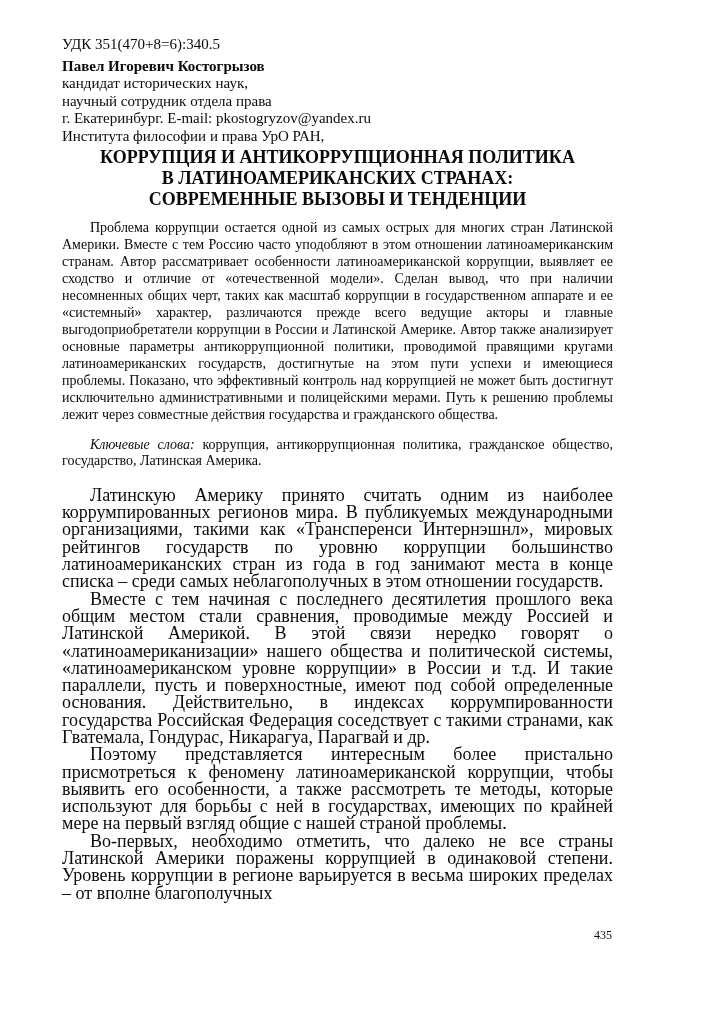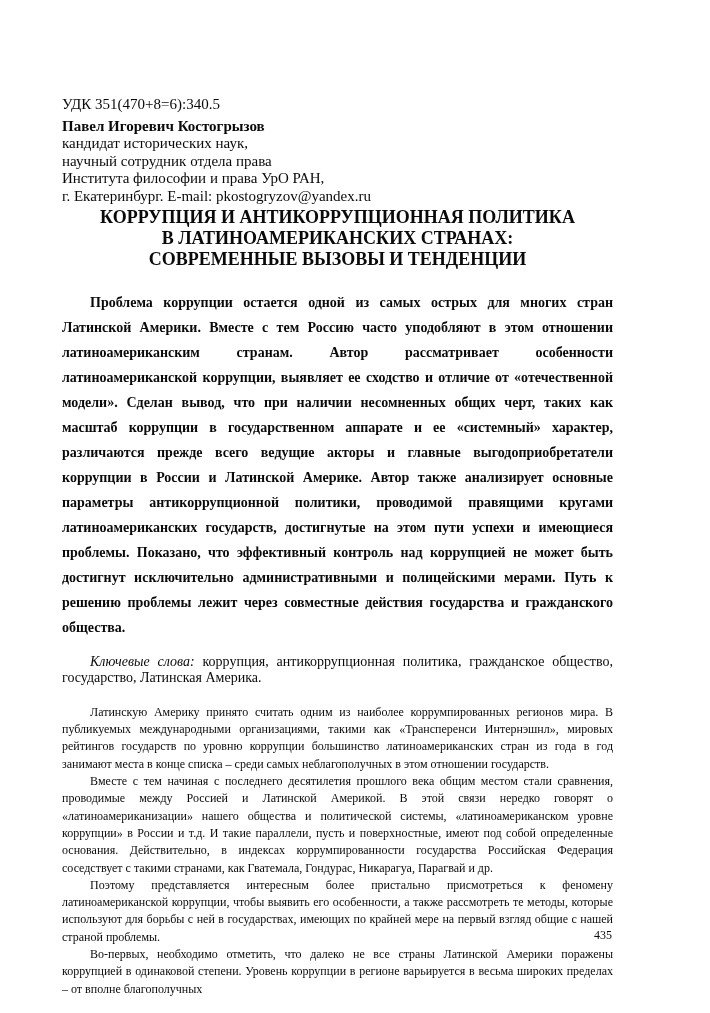--- a/index.html
+++ b/index.html
@@ -11,21 +11,21 @@
     width: 710px;
     height: 1013px;
     font-family: "Liberation Serif", serif;
     color: #0a0a0a;
   }
   .page {
     position: relative;
     width: 710px;
     height: 1013px;
     box-sizing: border-box;
-    padding: 96px 97px 0 62px;
+    padding: 36px 97px 0 62px;
     background: #ffffff;
     overflow: hidden;
   }
   .udc {
     font-size: 15px;
     line-height: 17px;
     text-align: left;
   }
   .author-block {
     margin-top: 5px;
@@ -36,43 +36,42 @@
     font-weight: bold;
   }
   .article-title {
     margin: 2px 0 0 0;
     text-align: center;
     font-size: 18px;
     font-weight: bold;
     line-height: 21px;
   }
   .abstract {
-    margin-top: 20px;
+    margin-top: 9px;
     font-size: 14px;
-    line-height: 25px;
+    line-height: 17px;
     text-align: justify;
     text-indent: 28px;
-    font-weight: bold;
   }
   .keywords {
     margin-top: 14px;
     font-size: 14px;
     line-height: 16.4px;
     text-align: justify;
     text-indent: 28px;
   }
   .kw-label {
     font-style: italic;
   }
   .body-text {
     margin-top: 17px;
   }
   .body-text p {
     margin: 0;
-    font-size: 12px;
+    font-size: 18px;
     line-height: 17.3px;
     text-align: justify;
     text-indent: 28px;
   }
   .page-number {
     position: absolute;
     top: 925px;
     right: 98px;
     font-size: 12px;
     line-height: 20px;
@@ -82,22 +81,22 @@
 <body>
 
 <div class="page">
 
   <div class="udc">УДК 351(470+8=6):340.5</div>
 
   <div class="author-block">
     <div class="author-name">Павел Игоревич Костогрызов</div>
     <div class="author-line">кандидат исторических наук,</div>
     <div class="author-line">научный сотрудник отдела права</div>
+    <div class="author-line">г. Екатеринбург. E-mail: pkostogryzov@yandex.ru</div>
     <div class="author-line">Института философии и права УрО РАН,</div>
-    <div class="author-line">г. Екатеринбург. E-mail: pkostogryzov@yandex.ru</div>
   </div>
 
   <h1 class="article-title">
     <span>КОРРУПЦИЯ И АНТИКОРРУПЦИОННАЯ ПОЛИТИКА</span><br>
     <span>В ЛАТИНОАМЕРИКАНСКИХ СТРАНАХ:</span><br>
     <span>СОВРЕМЕННЫЕ ВЫЗОВЫ И ТЕНДЕНЦИИ</span>
   </h1>
 
   <div class="abstract">Проблема коррупции остается одной из самых острых для многих стран Латинской Америки. Вместе с тем Россию часто уподобляют в этом отношении латиноамериканским странам. Автор рассматривает особенности латиноамериканской коррупции, выявляет ее сходство и отличие от «отечественной модели». Сделан вывод, что при наличии несомненных общих черт, таких как масштаб коррупции в государственном аппарате и ее «системный» характер, различаются прежде всего ведущие акторы и главные выгодоприобретатели коррупции в России и Латинской Америке. Автор также анализирует основные параметры антикоррупционной политики, проводимой правящими кругами латиноамериканских государств, достигнутые на этом пути успехи и имеющиеся проблемы. Показано, что эффективный контроль над коррупцией не может быть достигнут исключительно административными и полицейскими мерами. Путь к решению проблемы лежит через совместные действия государства и гражданского общества.</div>
 

